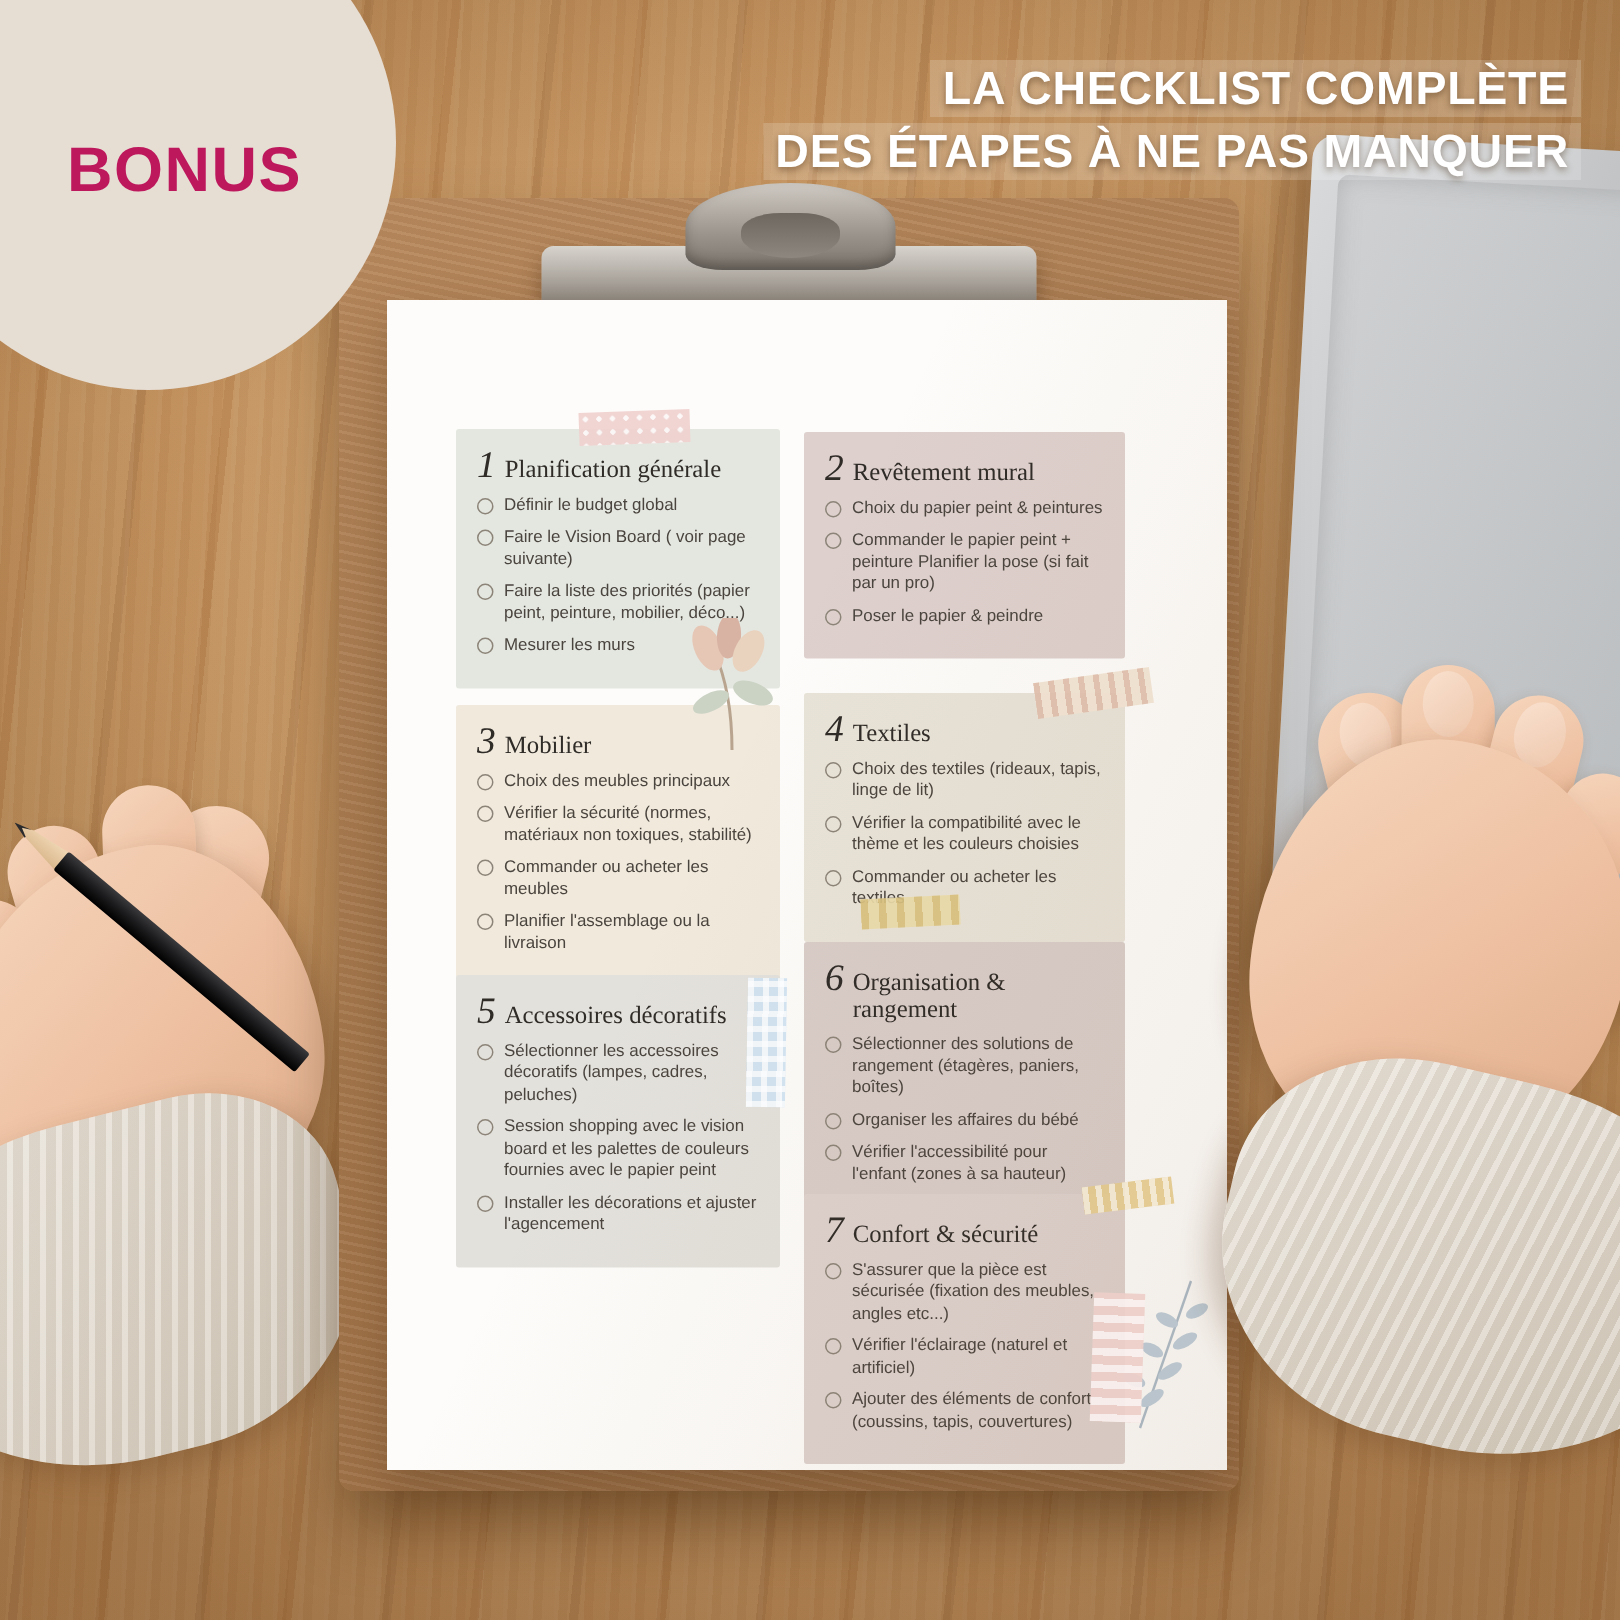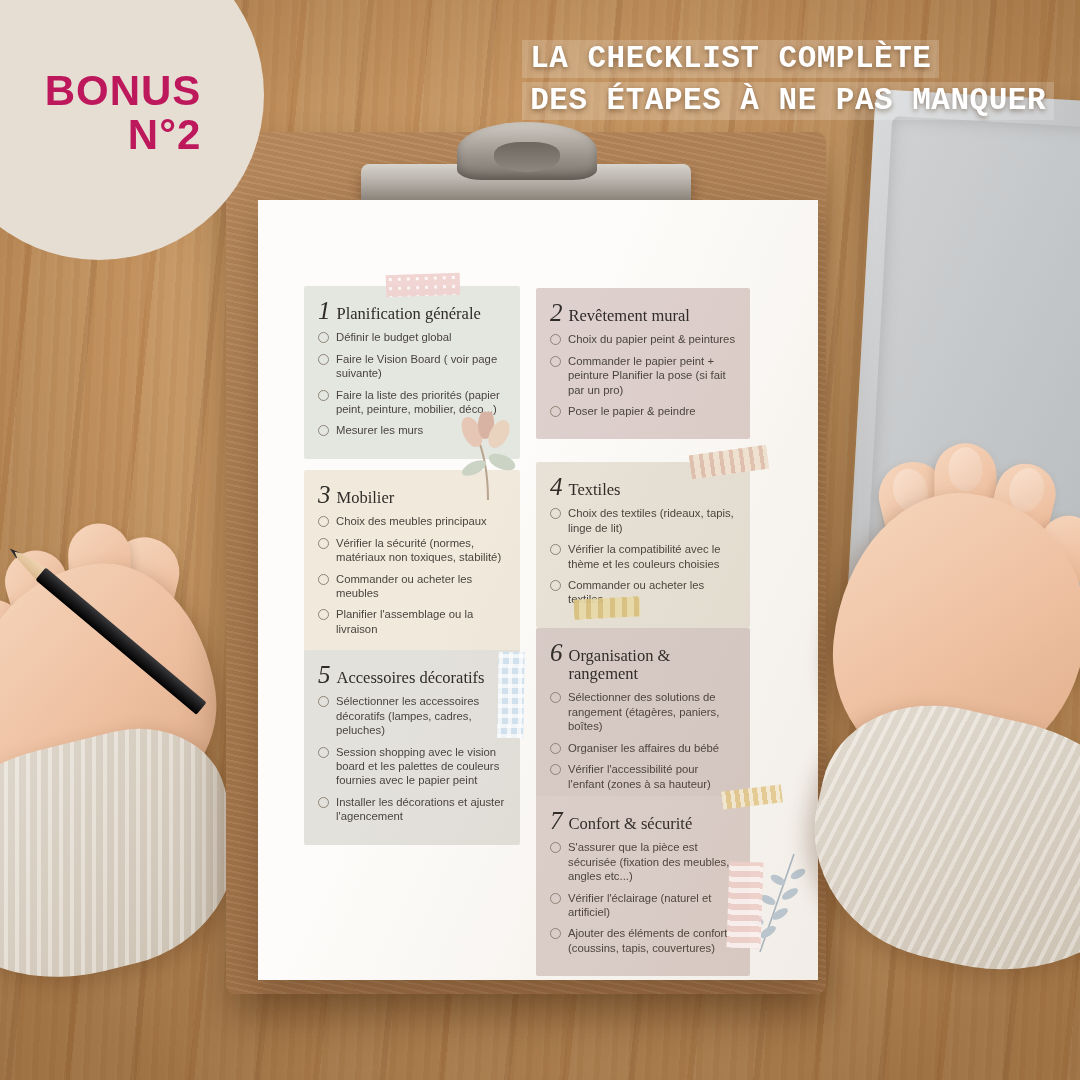--- a/index.html
+++ b/index.html
@@ -414,21 +414,21 @@
   }
   #bonus-badge .line1 { font-size: 42px; line-height: 1.05; }
   #bonus-badge .line2 { font-size: 42px; line-height: 1.05; }
 
   
   #headline {
     position: absolute;
     right: 26px;
     top: 40px;
     z-index: 12;
-    font-family: Liberation Mono, monospace;
+    text-align: right;
   }
   #headline .hl {
     display: inline-block;
     background: rgba(255,255,255,0.18);
     color: #ffffff;
     font-weight: bold;
     font-size: 31px;
     letter-spacing: .5px;
     line-height: 1.16;
     padding: 1px 8px;
@@ -606,21 +606,20 @@
     <div class="finger skin f4"></div>
     <div class="palm skin"></div>
     <div class="cuff sleeve">
       <div class="cuff-rib"></div>
     </div>
   </div>
 
   <div id="bonus-badge">
     <div class="badge-text">
       <div class="line1">BONUS</div>
-      <div class="line2">N°2</div>
     </div>
   </div>
 
   <div id="headline">
     <div><span class="hl">LA CHECKLIST COMPLÈTE</span></div>
     <div><span class="hl">DES ÉTAPES À NE PAS MANQUER</span></div>
   </div>
 
 </div>
 

